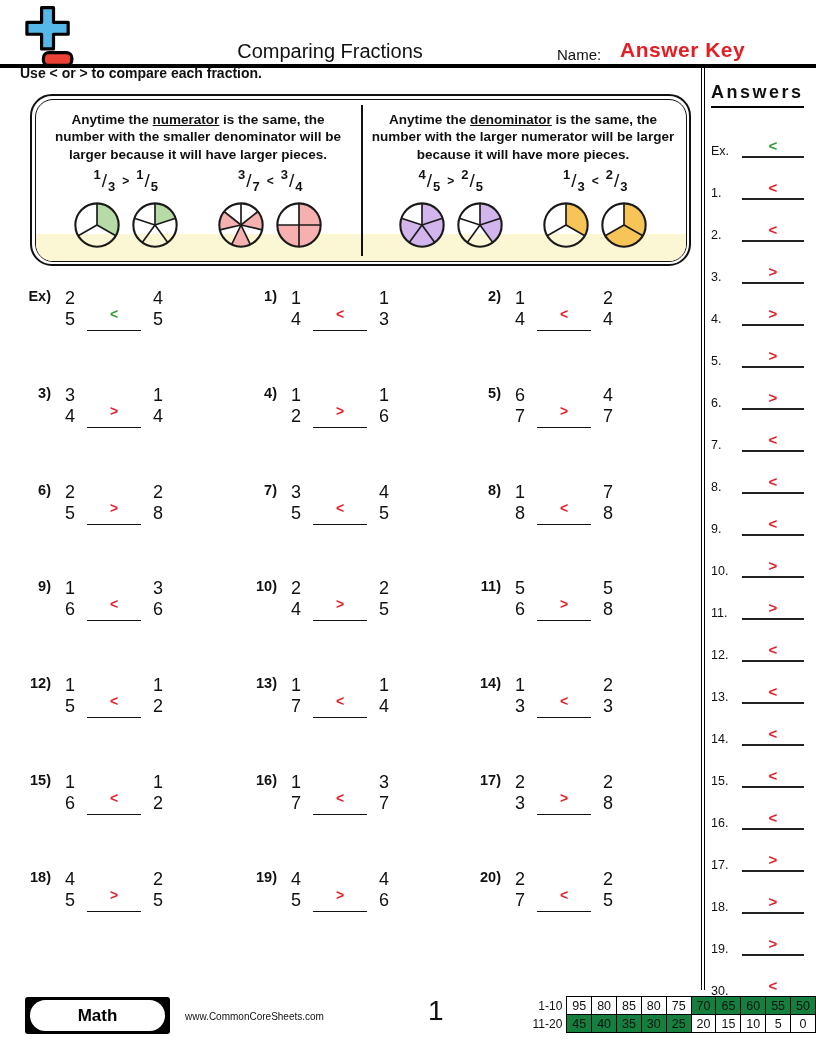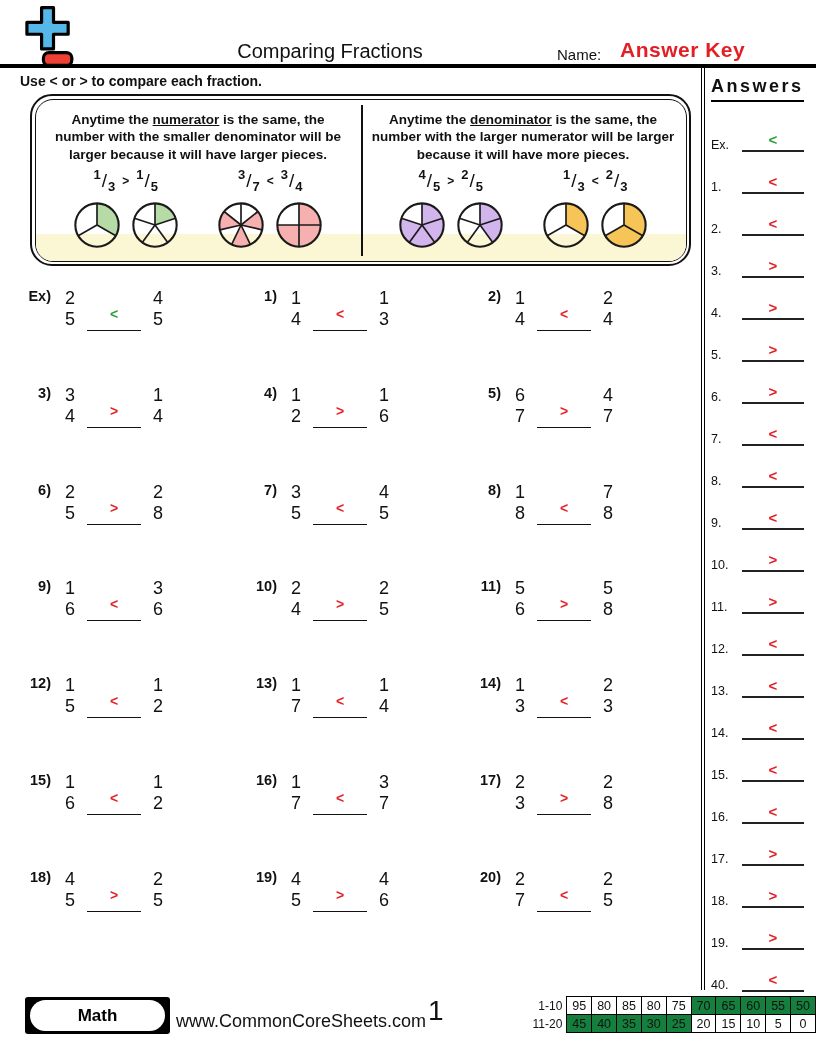--- a/index.html
+++ b/index.html
@@ -4,25 +4,25 @@
 <style>
   html,body{margin:0;padding:0;background:#fff;}
   body{width:816px;height:1056px;position:relative;font-family:"Liberation Sans",sans-serif;color:#111;overflow:hidden;}
 
   
   .logo{position:absolute;left:20px;top:4px;width:56px;height:66px;}
   .header-title{position:absolute;left:0;top:40px;width:660px;text-align:center;font-size:20px;}
   .name-label{position:absolute;left:557px;top:46px;font-size:15px;}
   .answer-key{position:absolute;left:620px;top:38px;font-size:21px;font-weight:700;color:#e31e25;letter-spacing:.5px;}
   .header-rule{position:absolute;left:0;top:64px;width:816px;height:4px;background:#000;}
-  .instruction{position:absolute;left:20px;top:73px;font-size:14px;font-weight:700;}
+  .instruction{position:absolute;left:20px;top:65px;font-size:14px;font-weight:700;}
 
   
   .answers-panel{position:absolute;left:701px;top:68px;width:115px;height:922px;border-left:4px double #000;box-sizing:border-box;padding:8px 0 0 6px;}
-  .answers-title{display:inline-block;font-size:18px;font-weight:700;letter-spacing:2.5px;border-bottom:2.5px solid #000;padding-bottom:1px;height:26px;box-sizing:border-box;}
+  .answers-title{display:inline-block;font-size:18px;font-weight:700;letter-spacing:2.5px;border-bottom:2.5px solid #000;padding-bottom:1px;height:26px;box-sizing:border-box;margin-top:6px;}
   .answers-list{margin-top:8px;}
   .a-item{height:42px;display:flex;align-items:flex-end;}
   .a-label{width:27px;font-size:12.5px;margin-right:4px;white-space:nowrap;}
   .a-blank{position:relative;width:62px;height:32px;border-bottom:2px solid #222;display:flex;align-items:flex-end;justify-content:center;}
   .a-blank .sym{font-weight:700;font-size:15px;line-height:1;margin-bottom:3px;}
 
   
   .hint-box{position:absolute;left:30px;top:94px;width:661px;height:172px;border:2px solid #111;border-radius:22px;box-sizing:border-box;}
   .hint-inner{position:absolute;inset:2.5px;border:1.5px solid #111;border-radius:18px;overflow:hidden;}
   .hint-band{position:absolute;left:0;right:0;bottom:0;height:27px;background:#fbf7d5;}
@@ -48,21 +48,21 @@
   .frac{width:24px;text-align:center;font-size:18px;}
   .frac .num{height:17px;line-height:16px;}
   .frac .bar{border-top:1.8px solid #111;width:22px;margin:0 auto;}
   .frac .den{height:18px;line-height:18px;}
   .blank{position:relative;width:54px;height:42px;border-bottom:1.8px solid #111;margin:0 5px;display:flex;align-items:flex-end;justify-content:center;}
   .blank .sym{font-weight:700;font-size:14px;line-height:1;margin-bottom:9px;}
 
   
   .f-black{position:absolute;left:25px;top:997px;width:145px;height:37px;background:#000;border-radius:3px;}
   .f-pill{position:absolute;left:5px;top:3px;right:5px;bottom:3px;background:#fff;border-radius:16px;display:flex;align-items:center;justify-content:center;font-weight:700;font-size:17px;color:#000;}
-  .f-url{position:absolute;left:176px;top:1011px;font-size:18px;text-align:right;}
+  .f-url{position:absolute;left:185px;top:1011px;font-size:10px;text-align:right;}
   .f-page{position:absolute;left:428px;top:995px;font-size:28px;}
   .score{position:absolute;left:527px;top:996px;border-collapse:collapse;font-size:12.5px;}
   .score th.lbl{border:none;font-weight:400;padding:0 4px 0 0;text-align:right;width:38px;font-size:12px;}
   .score td.cell{border:1.6px solid #000;width:23px;height:17px;text-align:center;padding:0 1px;}
   .score td.hl{background:#15803d;}
 </style>
 </head>
 <body>
 
 <svg class="logo" viewBox="0 0 60 72">
@@ -694,21 +694,21 @@
       <span class="sym" style="color: rgb(227, 30, 37);">&gt;</span>
     </span>
   </div>
       <div class="a-item">
     <span class="a-label">19.</span>
     <span class="a-blank">
       <span class="sym" style="color: rgb(227, 30, 37);">&gt;</span>
     </span>
   </div>
       <div class="a-item">
-    <span class="a-label">40.</span>
+    <span class="a-label">30.</span>
     <span class="a-blank">
       <span class="sym" style="color: rgb(227, 30, 37);">&lt;</span>
     </span>
   </div>
     </div>
 </div>
 
 <div class="f-black">
   <div class="f-pill">Math</div>
 </div>

